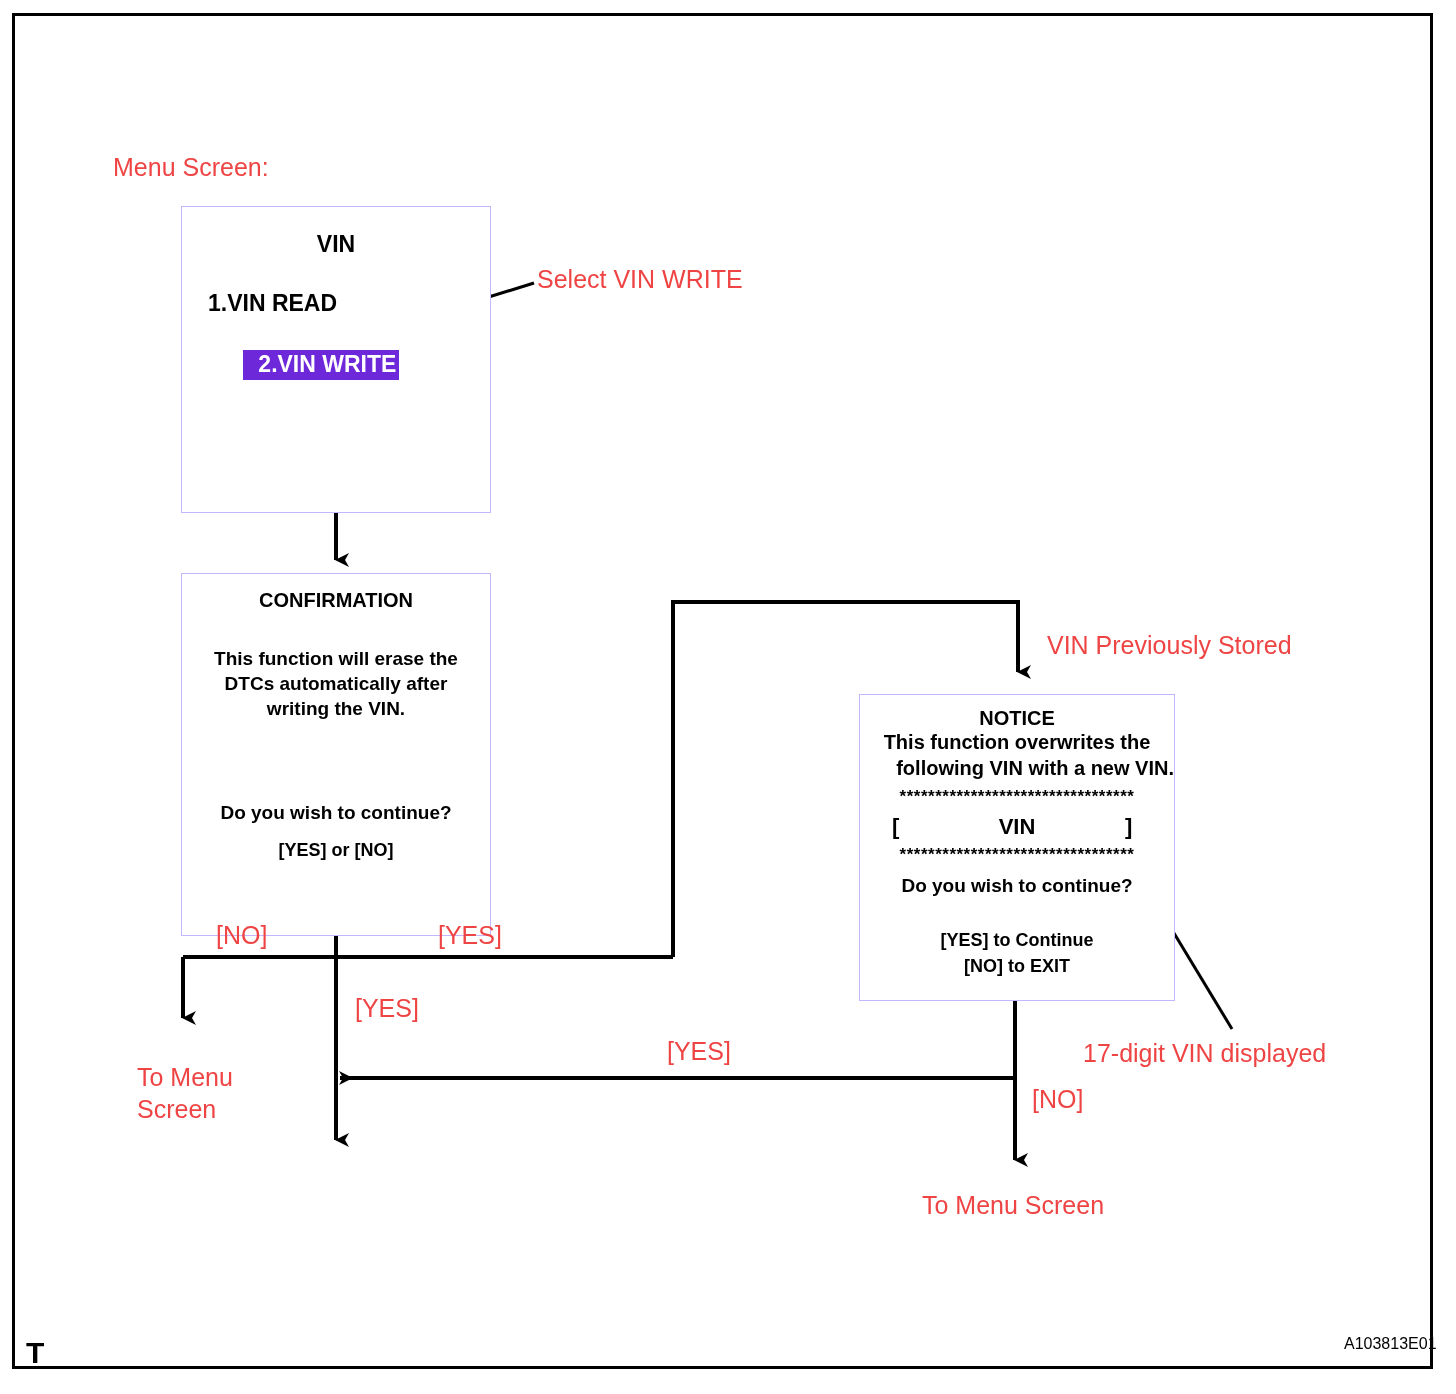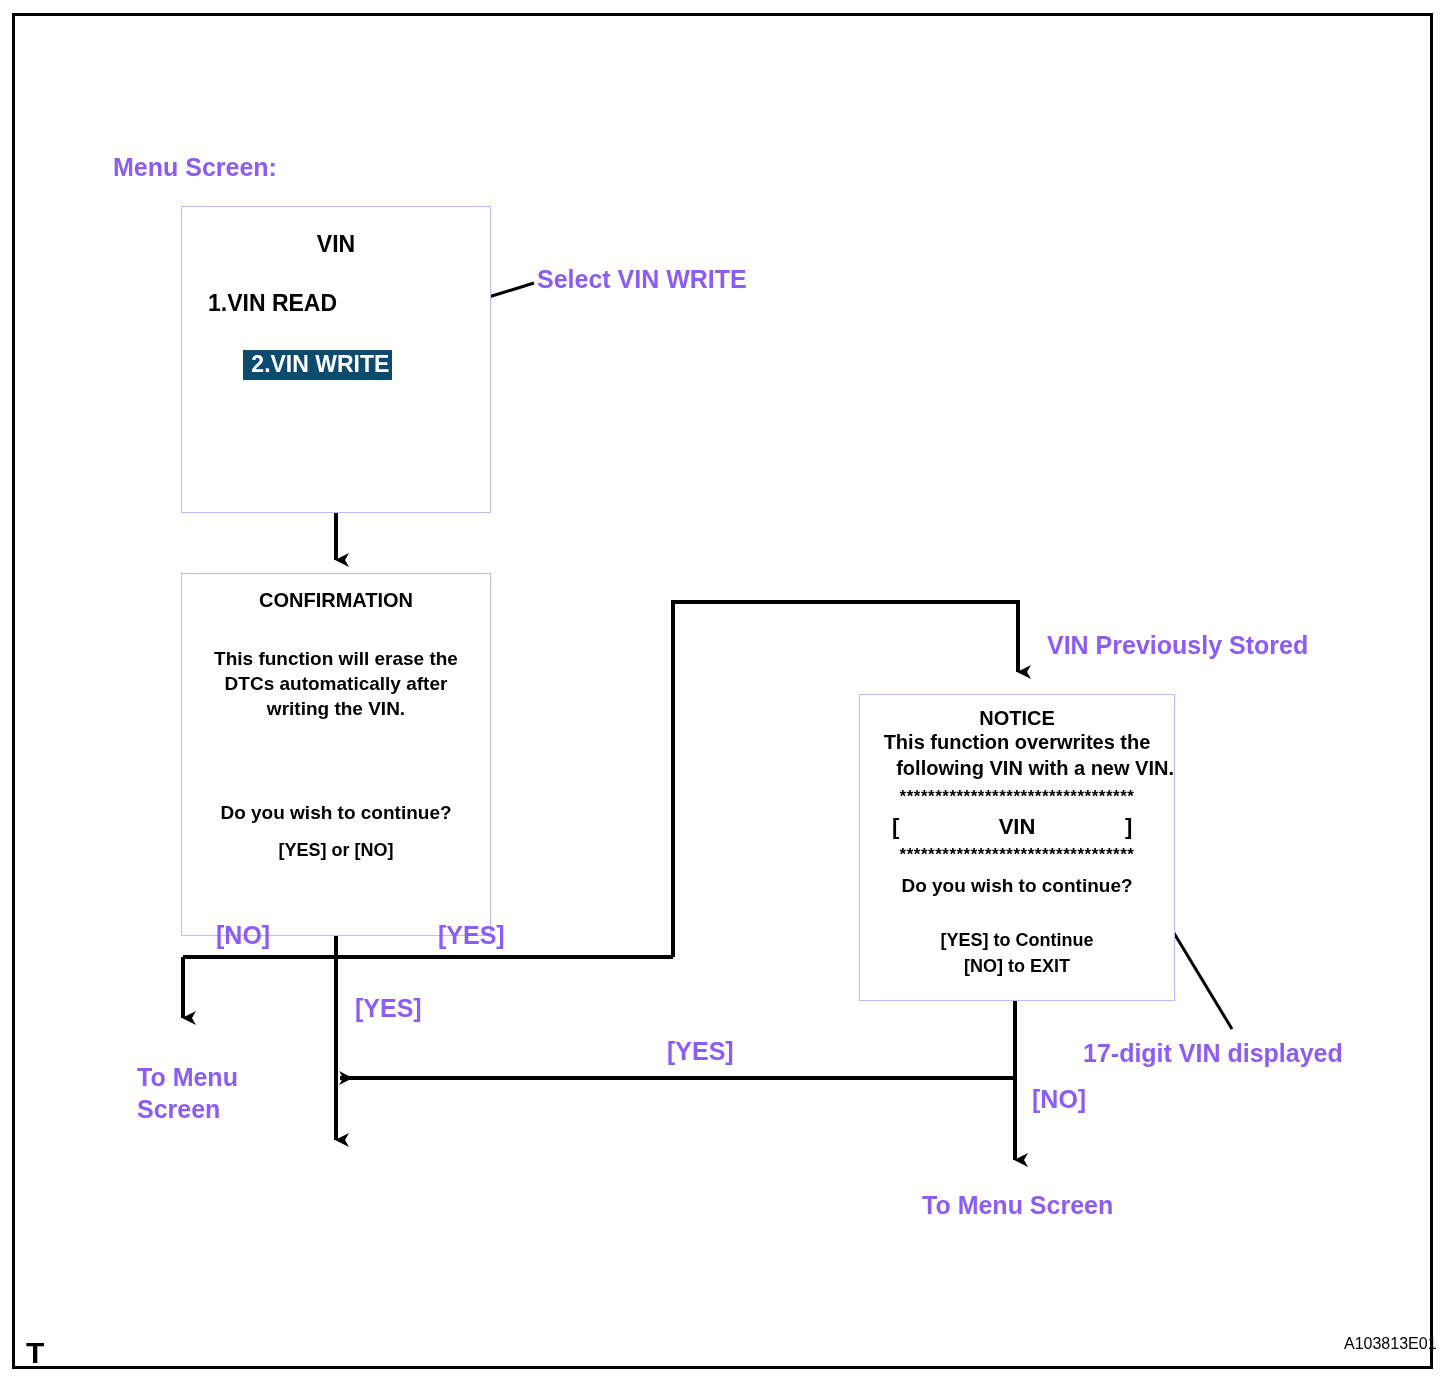--- a/index.html
+++ b/index.html
@@ -26,49 +26,49 @@
     left: 12px;
     top: 13px;
     width: 1421px;
     height: 1356px;
     border: 3px solid #000;
     box-sizing: border-box;
   }
   .plain-label {
     position: absolute;
     font-family: "Liberation Sans", sans-serif;
-    font-weight: 700;
+    font-weight: 400;
     font-size: 25px;
     line-height: 31px;
     white-space: pre;
-    color: #8b5cf6;
+    color: #ef4444;
   }
   .screen-box {
     position: absolute;
     border: 1px solid #c4b5fd;
     box-sizing: border-box;
     background: #fff;
   }
   .screen-text {
     position: absolute;
     font-family: "Liberation Sans", sans-serif;
     font-weight: 700;
     color: #000;
     white-space: pre;
   }
   .ctr {
     text-align: center;
     left: 0;
     right: 0;
   }
   .hl {
-    background: #0c4a6e;
+    background: #6d28d9;
     color: #fff;
     display: inline-block;
-    padding: 1px 3px 2px 8px;
+    padding: 1px 3px 2px 15px;
   }
   .ast {
     letter-spacing: 0.5px;
     font-size: 17px;
     font-weight: 700;
     overflow: hidden;
   }
   svg#wires {
     position: absolute;
     left: 0;

